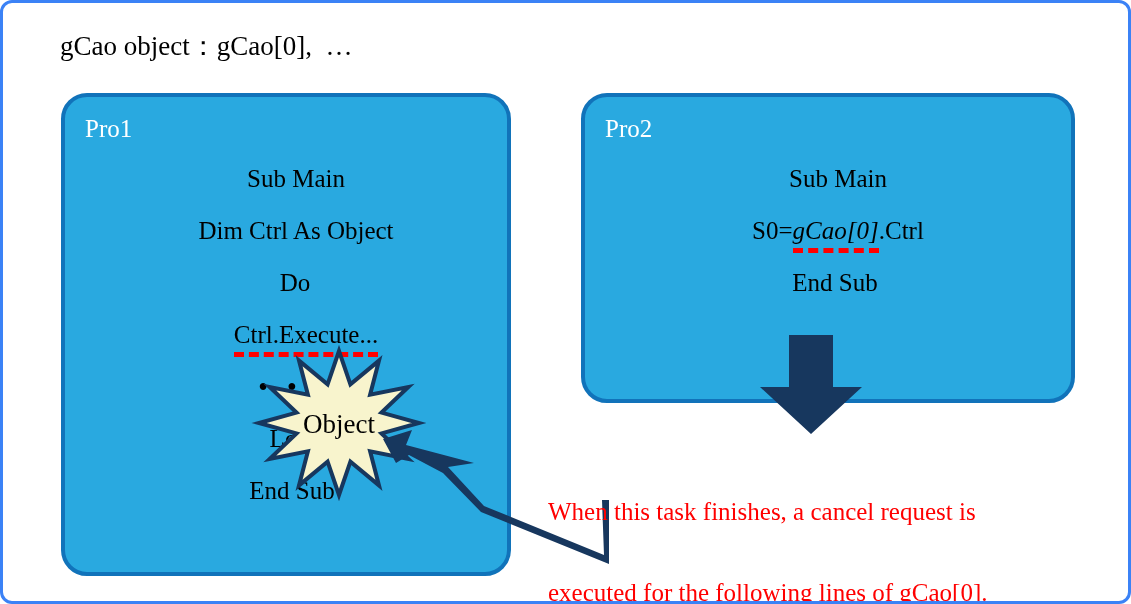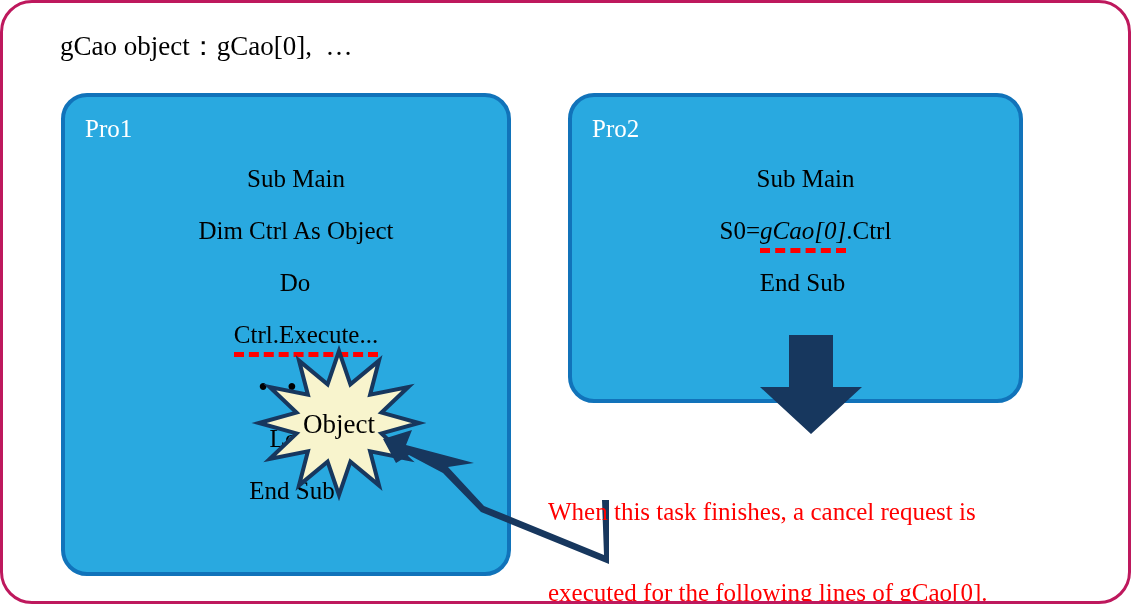--- a/index.html
+++ b/index.html
@@ -1,30 +1,30 @@
 <!DOCTYPE html>
 <html><head>
 <meta charset="utf-8">
 <style>
   html,body{margin:0;padding:0;background:#ffffff;}
   body{font-family:"Liberation Serif","DejaVu Serif",serif;}
   .frame{
     position:relative;width:1131px;height:604px;box-sizing:border-box;
-    background:#ffffff;border:3px solid #be185d;border-radius:32px;overflow:hidden;
+    background:#ffffff;border:3px solid #3b82f6;border-radius:12px;overflow:hidden;
   }
   .title{
     position:absolute;left:57px;top:25px;font-size:27px;color:#000;
     white-space:pre;
   }
   .procbox{
     position:absolute;box-sizing:border-box;
     background:#29A9E0;border:4px solid #1173BA;border-radius:26px;text-align:center;
   }
   .pro1{left:58px;top:90px;width:450px;height:483px;}
-  .pro2{left:565px;top:90px;width:455px;height:310px;}
+  .pro2{left:578px;top:90px;width:494px;height:310px;}
   .box-label{position:absolute;left:20px;top:18px;color:#ffffff;font-size:25px;}
   .code{position:absolute;left:26px;top:68px;right:6px;font-size:25px;color:#000;}
   .code .line{height:52px;white-space:pre;}
   .w{color:#000000;font-style:italic;}
   .u{border-bottom:5px dashed #FF0000;padding-bottom:4px;}
   .dots-line{letter-spacing:20px;font-size:25px;font-weight:bold;margin-left:12px;}
   .indent-exec{margin-left:20px;}
   .outdent-end{margin-left:-8px;}
   .outdent-do{margin-left:-2px;}
   .outdent-end2{margin-left:-6px;}

